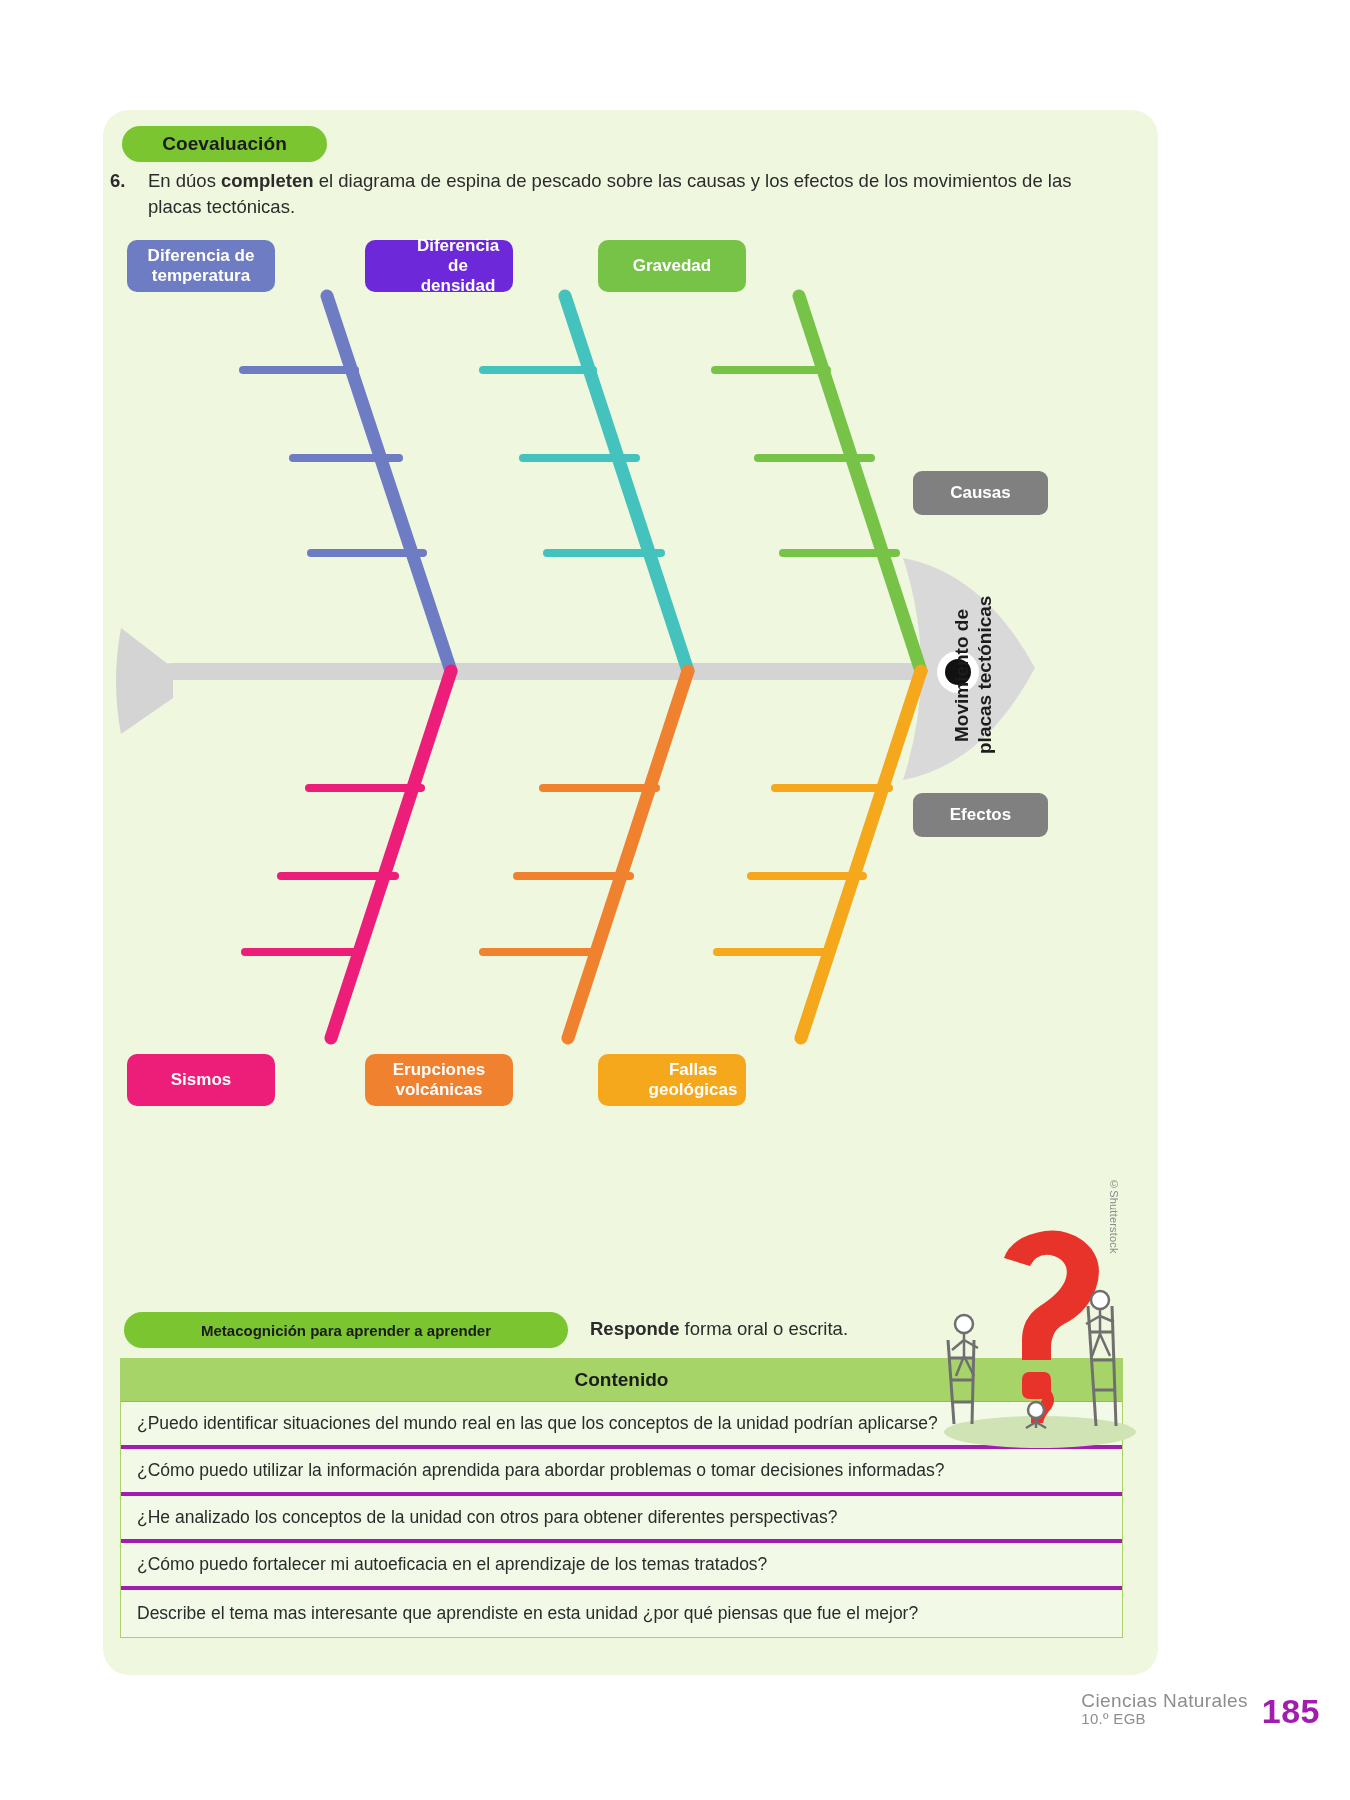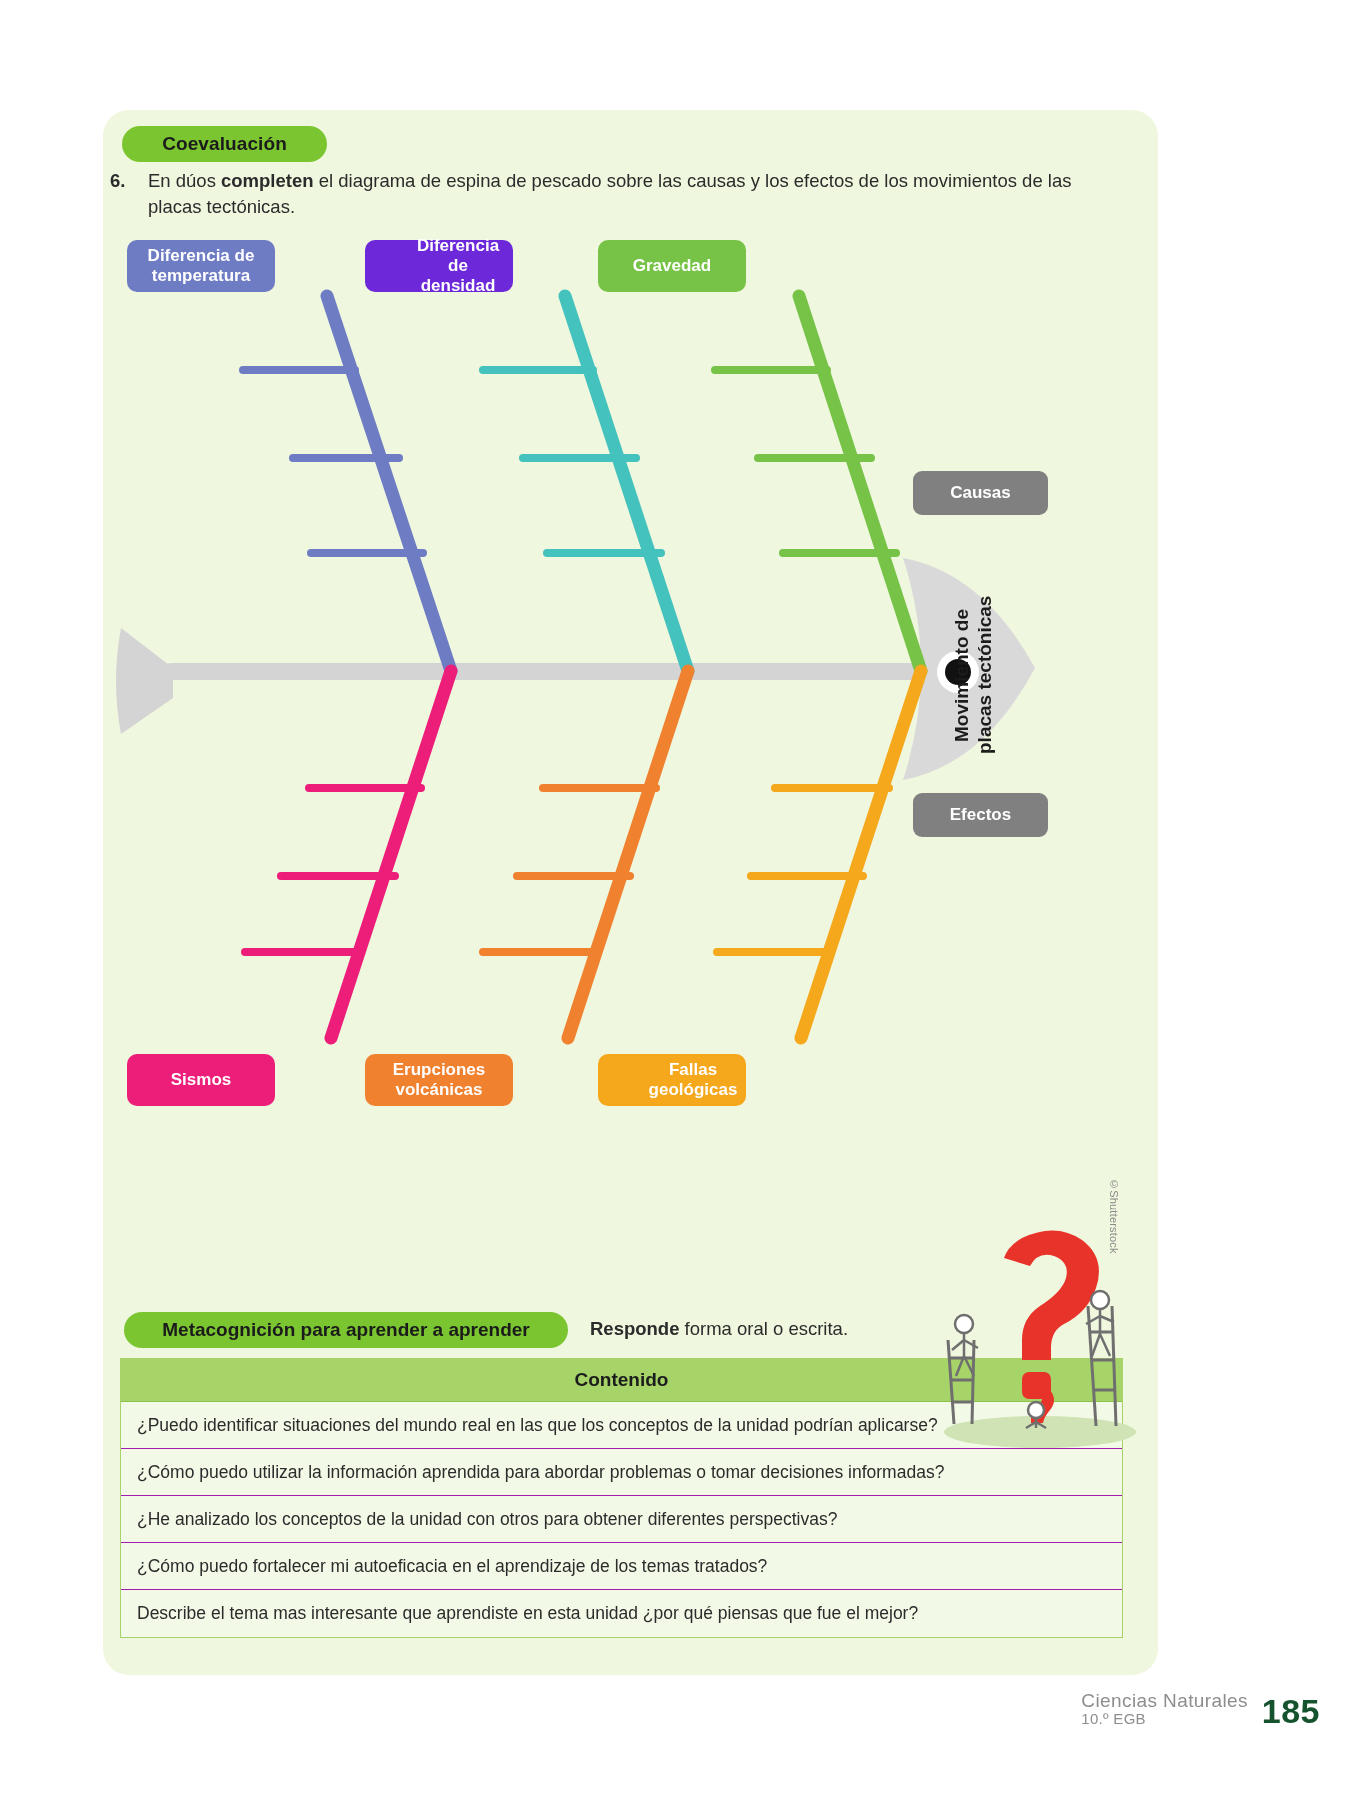--- a/index.html
+++ b/index.html
@@ -70,21 +70,21 @@
     white-space:pre-line;
   }
 
   
   .pill-meta{
     position:absolute;left:124px;top:1312px;
     width:444px;height:36px;
     background:#7ac530;border-radius:18px;
     display:flex;align-items:center;justify-content:center;
   }
-  .pill-meta span{color:#1b1b1b;font-weight:bold;font-size:19px;}
+  .pill-meta span{color:#1b1b1b;font-weight:bold;font-size:15px;}
   .responde{
     position:absolute;left:590px;top:1318px;
     font-size:18.5px;color:#2b2b2b;
   }
   .responde b{font-weight:bold;}
 
   
   .tbl{
     position:absolute;left:120px;top:1358px;
     width:1003px;
@@ -94,21 +94,21 @@
   }
   .tbl .hdr{
     background:#a6d468;height:42px;
     display:flex;align-items:center;justify-content:center;
     border-bottom:1px solid #8cc24a;
     text-align:center;
   }
   .tbl .hdr span{font-weight:bold;font-size:19px;color:#1c1c1c;}
   .tbl .row{
     height:47px;display:flex;align-items:center;
-    border-bottom:1px solid #a21caf;
+    border-bottom:4px solid #a21caf;
     padding-left:16px;box-sizing:border-box;
   }
   .tbl .row:last-child{border-bottom:none;}
   .tbl .row span{font-size:17.5px;color:#2b2b2b;}
 
   
   .credit{
     position:absolute;left:1108px;top:1178px;
     font-size:11px;color:#8a8a8a;
     writing-mode:vertical-rl;
@@ -117,21 +117,21 @@
 
   
   .illus{position:absolute;left:930px;top:1220px;width:210px;height:230px;}
 
   
   .footer{position:absolute;right:92px;top:1690px;}
   .footer .line1{font-size:19px;color:#8d8d8d;letter-spacing:.4px;}
   .footer .line2{font-size:15px;color:#8d8d8d;letter-spacing:.3px;margin-top:-2px;}
   .pageno{
     position:absolute;right:20px;top:1692px;
-    font-size:34px;font-weight:bold;color:#14532d;letter-spacing:.5px;
+    font-size:34px;font-weight:bold;color:#a21caf;letter-spacing:.5px;
   }
 </style>
 </head>
 <body>
 
 <div class="page">
 
   <div class="panel"></div>
 
   <div class="pill-coeval">

